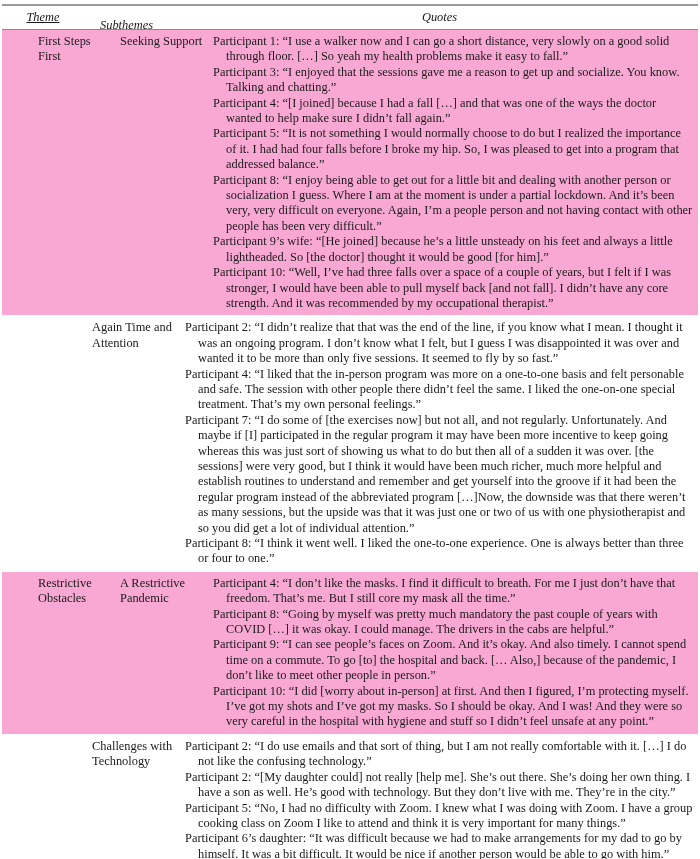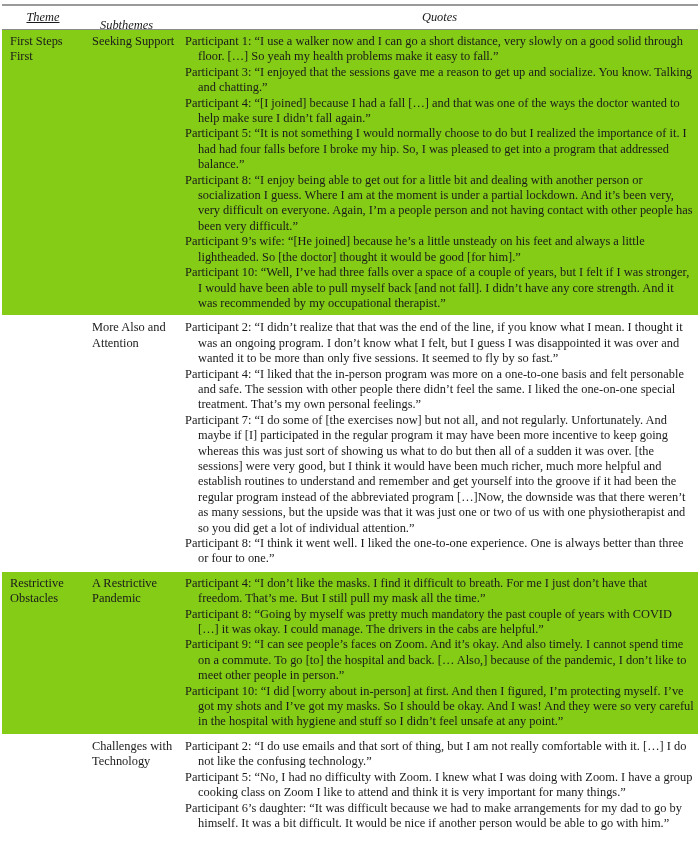--- a/index.html
+++ b/index.html
@@ -14,21 +14,21 @@
     .top-rule { height: 2px; background: #9a9a9a; margin-top: 4px; }
     .header { display: flex; height: 23px; align-items: center; border-bottom: 1px solid #8a8a8a; }
     .header .c1, .header .c2, .header .c3 { font-style: italic; }
     .c1 { width: 74px; padding-left: 8px; }
     .c2 { width: 86px; padding-left: 8px; }
     .c3 { flex: 1; padding-left: 7px; padding-right: 4px; }
     .header .c1 { text-align: center; padding-left: 0; width: 82px; text-decoration: underline; }
     .header .c2 { padding-left: 16px; width: 78px; margin-top: 17px; }
     .header .c3 { text-align: center; }
     .row { display: flex; padding-top: 4px; padding-bottom: 4px; }
-    .row.shaded { background: #84cc16; }
+    .row.shaded { background: #f9a8d4; padding-left: 28px; }
     .row.sep { border-top: 1px solid #ffffff; }
     .quote { padding-left: 13px; text-indent: -13px; }
   </style>
 </head>
 <body>
 
 <div class="table">
   <div class="top-rule"></div>
   <div class="header">
     <div class="c1">Theme</div>
@@ -44,42 +44,43 @@
           <div class="quote">Participant 3: “I enjoyed that the sessions gave me a reason to get up and socialize. You know. Talking and chatting.”</div>
           <div class="quote">Participant 4: “[I joined] because I had a fall […] and that was one of the ways the doctor wanted to help make sure I didn’t fall again.”</div>
           <div class="quote">Participant 5: “It is not something I would normally choose to do but I realized the importance of it. I had had four falls before I broke my hip. So, I was pleased to get into a program that addressed balance.”</div>
           <div class="quote">Participant 8: “I enjoy being able to get out for a little bit and dealing with another person or socialization I guess. Where I am at the moment is under a partial lockdown. And it’s been very, very difficult on everyone. Again, I’m a people person and not having contact with other people has been very difficult.”</div>
           <div class="quote">Participant 9’s wife: “[He joined] because he’s a little unsteady on his feet and always a little lightheaded. So [the doctor] thought it would be good [for him].”</div>
           <div class="quote">Participant 10: “Well, I’ve had three falls over a space of a couple of years, but I felt if I was stronger, I would have been able to pull myself back [and not fall]. I didn’t have any core strength. And it was recommended by my occupational therapist.”</div>
         </div>
       </div>
       <div class="row sep">
         <div class="c1"></div>
-        <div class="c2">More Also and Attention</div>
+        <div class="c2">Again Time and Attention</div>
         <div class="c3">
           <div class="quote">Participant 2: “I didn’t realize that that was the end of the line, if you know what I mean. I thought it was an ongoing program. I don’t know what I felt, but I guess I was disappointed it was over and wanted it to be more than only five sessions. It seemed to fly by so fast.”</div>
           <div class="quote">Participant 4: “I liked that the in-person program was more on a one-to-one basis and felt personable and safe. The session with other people there didn’t feel the same. I liked the one-on-one special treatment. That’s my own personal feelings.”</div>
           <div class="quote">Participant 7: “I do some of [the exercises now] but not all, and not regularly. Unfortunately. And maybe if [I] participated in the regular program it may have been more incentive to keep going whereas this was just sort of showing us what to do but then all of a sudden it was over. [the sessions] were very good, but I think it would have been much richer, much more helpful and establish routines to understand and remember and get yourself into the groove if it had been the regular program instead of the abbreviated program […]Now, the downside was that there weren’t as many sessions, but the upside was that it was just one or two of us with one physiotherapist and so you did get a lot of individual attention.”</div>
           <div class="quote">Participant 8: “I think it went well. I liked the one-to-one experience. One is always better than three or four to one.”</div>
         </div>
       </div>
       <div class="row shaded sep">
         <div class="c1">Restrictive Obstacles</div>
         <div class="c2">A Restrictive Pandemic</div>
         <div class="c3">
-          <div class="quote">Participant 4: “I don’t like the masks. I find it difficult to breath. For me I just don’t have that freedom. That’s me. But I still pull my mask all the time.”</div>
+          <div class="quote">Participant 4: “I don’t like the masks. I find it difficult to breath. For me I just don’t have that freedom. That’s me. But I still core my mask all the time.”</div>
           <div class="quote">Participant 8: “Going by myself was pretty much mandatory the past couple of years with COVID […] it was okay. I could manage. The drivers in the cabs are helpful.”</div>
           <div class="quote">Participant 9: “I can see people’s faces on Zoom. And it’s okay. And also timely. I cannot spend time on a commute. To go [to] the hospital and back. [… Also,] because of the pandemic, I don’t like to meet other people in person.”</div>
           <div class="quote">Participant 10: “I did [worry about in-person] at first. And then I figured, I’m protecting myself. I’ve got my shots and I’ve got my masks. So I should be okay. And I was! And they were so very careful in the hospital with hygiene and stuff so I didn’t feel unsafe at any point.”</div>
         </div>
       </div>
       <div class="row sep">
         <div class="c1"></div>
         <div class="c2">Challenges with Technology</div>
         <div class="c3">
           <div class="quote">Participant 2: “I do use emails and that sort of thing, but I am not really comfortable with it. […] I do not like the confusing technology.”</div>
+          <div class="quote">Participant 2: “[My daughter could] not really [help me]. She’s out there. She’s doing her own thing. I have a son as well. He’s good with technology. But they don’t live with me. They’re in the city.”</div>
           <div class="quote">Participant 5: “No, I had no difficulty with Zoom. I knew what I was doing with Zoom. I have a group cooking class on Zoom I like to attend and think it is very important for many things.”</div>
           <div class="quote">Participant 6’s daughter: “It was difficult because we had to make arrangements for my dad to go by himself. It was a bit difficult. It would be nice if another person would be able to go with him.”</div>
         </div>
       </div>
     </div>
 
 </div>
 
 </body></html>

